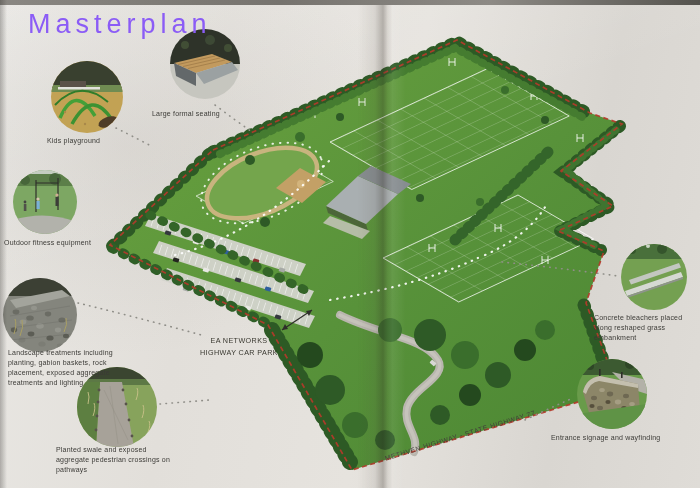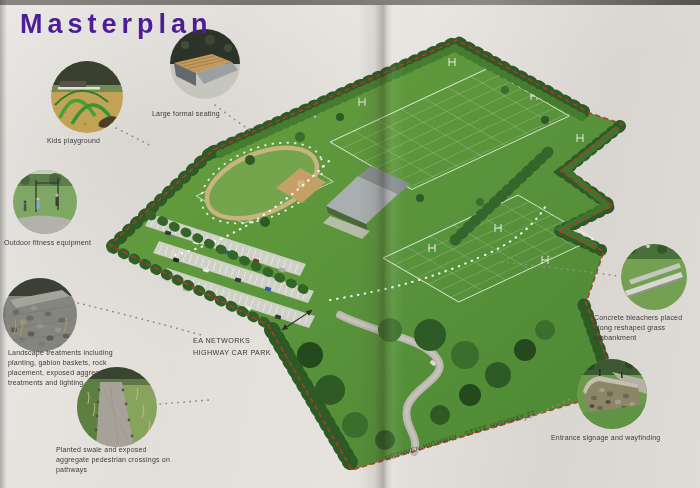--- a/index.html
+++ b/index.html
@@ -5,29 +5,29 @@
   html,body{margin:0;padding:0;}
   body{
     width:700px;height:488px;overflow:hidden;position:relative;
     font-family:"Liberation Sans",sans-serif;
     background:
       radial-gradient(420px 300px at 18% 30%, rgba(105,98,88,.10), rgba(0,0,0,0) 70%),
       linear-gradient(160deg, rgba(255,255,255,.22), rgba(0,0,0,0) 40%),
       linear-gradient(100deg,#e9e7e3 0%,#e2dfda 30%,#e6e3de 55%,#d9d6d1 80%,#dfdcd7 100%);
   }
   .page-title{
-    position:absolute;left:20px;top:9px;
-    font-size:27px;letter-spacing:5px;color:#4c1d95;font-weight:700;
+    position:absolute;left:28px;top:9px;
+    font-size:27px;letter-spacing:5px;color:#8b5cf6;font-weight:400;
   }
   .lbl{
     position:absolute;font-size:7px;line-height:1.45;color:#3b3a36;letter-spacing:.2px;
   }
   .lbl.nowrap{white-space:nowrap;}
   .carpark-lbl{
-    position:absolute;left:193px;top:335px;width:92px;text-align:left;
+    position:absolute;left:193px;top:335px;width:92px;text-align:center;
     font-size:7.2px;line-height:1.6;color:#38372f;letter-spacing:.4px;
   }
   .road-lbl{
     position:absolute;left:384px;top:455px;transform:rotate(-17deg);transform-origin:left top;
     font-size:6.8px;color:#413f39;letter-spacing:.6px;white-space:nowrap;
   }
   .fold{
     position:absolute;left:358px;top:0;width:48px;height:488px;pointer-events:none;
     background:linear-gradient(90deg, rgba(80,72,62,0) 0%, rgba(80,72,62,.10) 35%,
       rgba(55,48,40,.30) 52%, rgba(120,112,100,.12) 62%, rgba(255,255,255,.08) 72%, rgba(80,72,62,0) 100%);

